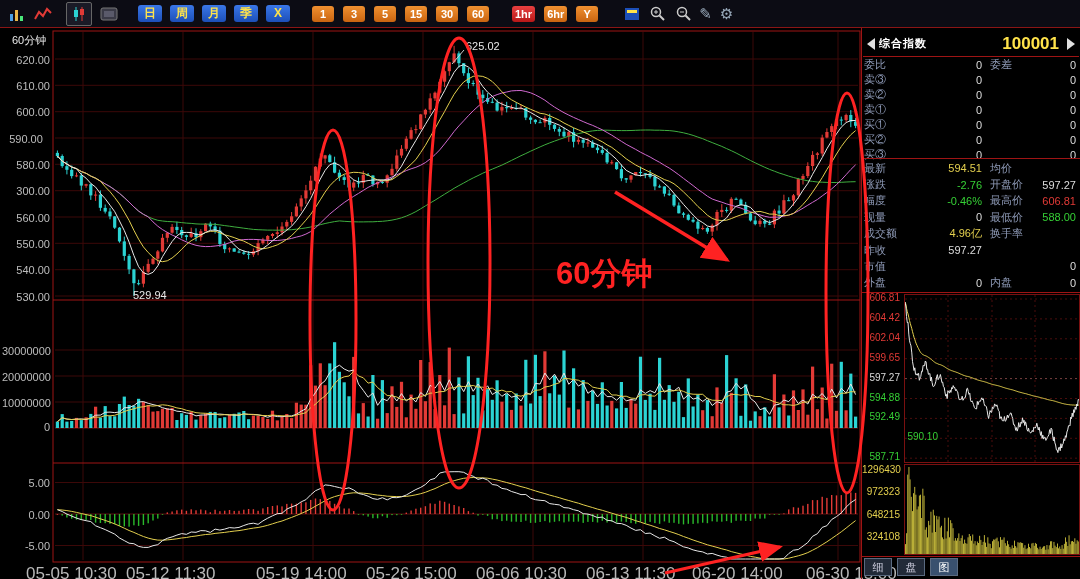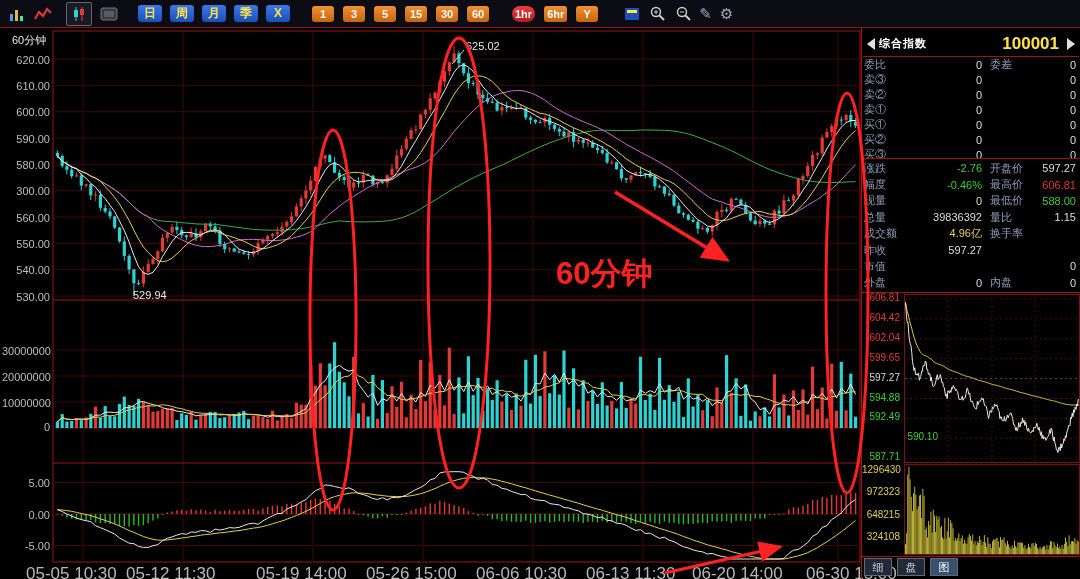--- a/index.html
+++ b/index.html
@@ -10,21 +10,21 @@
            border-bottom:1px solid #8b1515;display:flex;align-items:center;padding-left:6px;box-sizing:border-box;}
   .tb-icon{display:inline-flex;align-items:center;justify-content:center;width:22px;height:20px;margin-right:4px;cursor:pointer;}
   .tb-press{display:inline-flex;align-items:center;justify-content:center;width:24px;height:22px;margin:0 6px 0 8px;
             background:#1a1a26;border:1px solid #666;border-radius:2px;cursor:pointer;}
   .btn-cn{display:inline-block;min-width:20px;height:17px;line-height:17px;text-align:center;margin-right:8px;
           background:linear-gradient(#3a77e8,#1c4fb8);color:#ffe34a;font-size:12px;font-weight:bold;
           border-radius:3px;padding:0 2px;cursor:pointer;}
   .btn-num{display:inline-block;min-width:16px;height:16px;line-height:16px;text-align:center;margin-right:9px;
            background:linear-gradient(#f09030,#c96410);color:#fff;font-size:11px;font-weight:bold;
            border-radius:3px;padding:0 3px;cursor:pointer;}
-  .btn-red{background:linear-gradient(#e84040,#b81818);border-radius:8px;}
+  .btn-red{background:linear-gradient(#e84040,#b81818);}
   .gap{width:14px;}
   .glyph{font-size:15px;color:#9ab;cursor:pointer;margin-right:8px;}
   
   .axlab{position:absolute;width:48px;text-align:right;font-size:11px;color:#bdbdbd;pointer-events:none;}
   .xlab{position:absolute;top:564px;font-size:17px;color:#b8b8b8;white-space:nowrap;pointer-events:none;}
   .note{position:absolute;font-size:11px;color:#e8e8e8;pointer-events:none;}
   
   .divider{position:absolute;left:861px;top:28px;width:1px;height:551px;background:#9e1414;}
   .qheader{position:absolute;left:863px;top:31px;width:216px;height:25px;display:flex;align-items:center;
            border-bottom:1px solid #9e1414;}
@@ -839,21 +839,21 @@
       <path d="M57.4 509.7L62.2 511.5L66.9 514.1L71.7 516.1L76.5 518.1L81.3 519.6L86.1 520.7L90.8 521.6L95.6 525.8L100.4 527.7L105.2 529.6L110.0 531.9L114.7 534.1L119.5 538.0L124.3 540.6L129.1 543.2L133.9 543.7L138.6 546.4L143.4 547.4L148.2 547.4L153.0 545.7L157.8 544.7L162.5 540.6L167.3 538.3L172.1 536.9L176.9 535.1L181.7 533.6L186.4 534.3L191.2 532.0L196.0 532.3L200.8 530.6L205.6 530.8L210.3 532.4L215.1 529.1L219.9 530.1L224.7 529.1L229.5 527.6L234.2 528.0L239.0 527.4L243.8 525.5L248.6 523.9L253.4 523.2L258.1 524.3L262.9 520.9L267.7 518.2L272.5 515.8L277.3 513.7L282.0 513.3L286.8 509.1L291.6 506.9L296.4 505.2L301.2 501.8L305.9 499.7L310.7 494.8L315.5 490.7L320.3 488.6L325.1 484.9L329.8 485.4L334.6 486.5L339.4 487.6L344.2 488.9L349.0 487.8L353.7 490.0L358.5 493.5L363.3 494.5L368.1 496.2L372.9 498.6L377.6 499.4L382.4 497.7L387.2 499.9L392.0 497.5L396.8 497.7L401.5 496.8L406.3 495.0L411.1 492.2L415.9 489.5L420.7 487.4L425.4 484.5L430.2 479.8L435.0 478.4L439.8 473.0L444.6 471.9L449.3 471.8L454.1 471.7L458.9 471.7L463.7 472.3L468.4 474.9L473.2 476.2L478.0 479.4L482.8 478.1L487.6 480.1L492.3 484.5L497.1 485.2L501.9 488.4L506.7 489.2L511.5 491.5L516.2 492.9L521.0 494.6L525.8 494.5L530.6 498.2L535.4 499.7L540.1 500.3L544.9 500.7L549.7 503.6L554.5 504.3L559.3 504.9L564.0 507.6L568.8 508.0L573.6 509.7L578.4 510.8L583.2 513.7L587.9 514.1L592.7 515.5L597.5 517.6L602.3 517.1L607.1 520.3L611.8 520.8L616.6 523.3L621.4 523.6L626.2 525.3L631.0 528.1L635.7 530.4L640.5 529.7L645.3 533.5L650.1 533.1L654.9 535.9L659.6 538.3L664.4 537.2L669.2 540.2L674.0 541.7L678.8 544.4L683.5 546.8L688.3 548.0L693.1 549.9L697.9 551.1L702.7 551.9L707.4 554.0L712.2 553.4L717.0 555.1L721.8 556.5L726.6 557.2L731.3 559.0L736.1 559.0L740.9 559.0L745.7 559.0L750.5 559.0L755.2 559.0L760.0 559.0L764.8 559.0L769.6 559.0L774.4 559.0L779.1 559.0L783.9 558.4L788.7 553.6L793.5 550.2L798.3 549.5L803.0 546.1L807.8 542.5L812.6 536.3L817.4 533.7L822.2 527.4L826.9 525.7L831.7 519.5L836.5 516.6L841.3 512.9L846.1 507.1L850.8 502.7L855.6 499.5" fill="none" stroke="#e8e8e8" stroke-width="1"></path>
     </svg>
 
   <span class="note" style="left:12px;top:33px;">60分钟</span>
   <span class="note" style="left:466px;top:40px;">625.02</span>
   <span class="note" style="left:133px;top:289px;">529.94</span>
 
   <span class="axlab" style="left:2px;top:54px;">620.00</span>
   <span class="axlab" style="left:2px;top:80px;">610.00</span>
   <span class="axlab" style="left:2px;top:106px;">600.00</span>
-  <span class="axlab" style="left:2px;top:133px;">590.00</span>
+  <span class="axlab" style="left:2px;top:133px;text-align:center;">590.00</span>
   <span class="axlab" style="left:2px;top:159px;">580.00</span>
   <span class="axlab" style="left:2px;top:185px;">300.00</span>
   <span class="axlab" style="left:2px;top:212px;text-align:right;">560.00</span>
   <span class="axlab" style="left:2px;top:238px;">550.00</span>
   <span class="axlab" style="left:2px;top:264px;">540.00</span>
   <span class="axlab" style="left:2px;top:291px;">530.00</span>
 
   <span class="axlab" style="left:2px;top:345px;">30000000</span>
   <span class="axlab" style="left:2px;top:371px;">20000000</span>
   <span class="axlab" style="left:2px;top:397px;">10000000</span>
@@ -919,42 +919,42 @@
       <div class="qrow">
         <span class="ql">买③</span>
       <span class="qm" style="color:#dcdcdc">0</span>
       <span class="q2l"></span>
       <span class="qr" style="color:#dcdcdc">0</span>
       </div>
     </div>
   <div class="rp-sep" style="top:158px;"></div>
   <div id="stats-rows">
       <div class="qrow">
+        <span class="ql">最新</span>
+      <span class="qm" style="color:#e3cf4e">594.51</span>
+      <span class="q2l">均价</span>
+      <span class="qr" style="color:#dcdcdc"></span>
+      </div>
+      <div class="qrow">
         <span class="ql">涨跌</span>
       <span class="qm" style="color:#35cf35">-2.76</span>
       <span class="q2l">开盘价</span>
       <span class="qr" style="color:#dcdcdc">597.27</span>
       </div>
       <div class="qrow">
         <span class="ql">幅度</span>
       <span class="qm" style="color:#35cf35">-0.46%</span>
       <span class="q2l">最高价</span>
       <span class="qr" style="color:#e23a36">606.81</span>
       </div>
       <div class="qrow">
         <span class="ql">现量</span>
       <span class="qm" style="color:#dcdcdc">0</span>
       <span class="q2l">最低价</span>
       <span class="qr" style="color:#35cf35">588.00</span>
-      </div>
-      <div class="qrow">
-        <span class="ql">总量</span>
-      <span class="qm" style="color:#dcdcdc">39836392</span>
-      <span class="q2l">量比</span>
-      <span class="qr" style="color:#dcdcdc">1.15</span>
       </div>
       <div class="qrow">
         <span class="ql">成交额</span>
       <span class="qm" style="color:#e3cf4e">4.96亿</span>
       <span class="q2l">换手率</span>
       <span class="qr" style="color:#dcdcdc"></span>
       </div>
       <div class="qrow">
         <span class="ql">昨收</span>
       <span class="qm" style="color:#dcdcdc">597.27</span>

